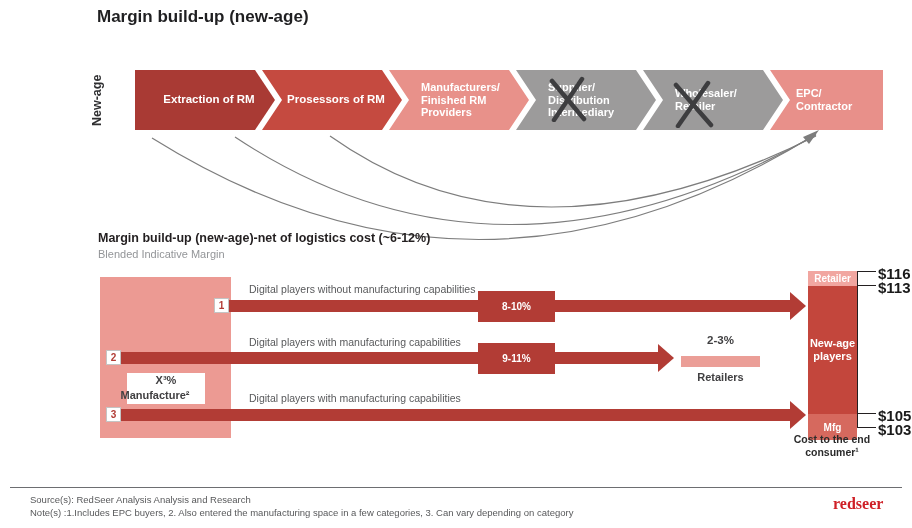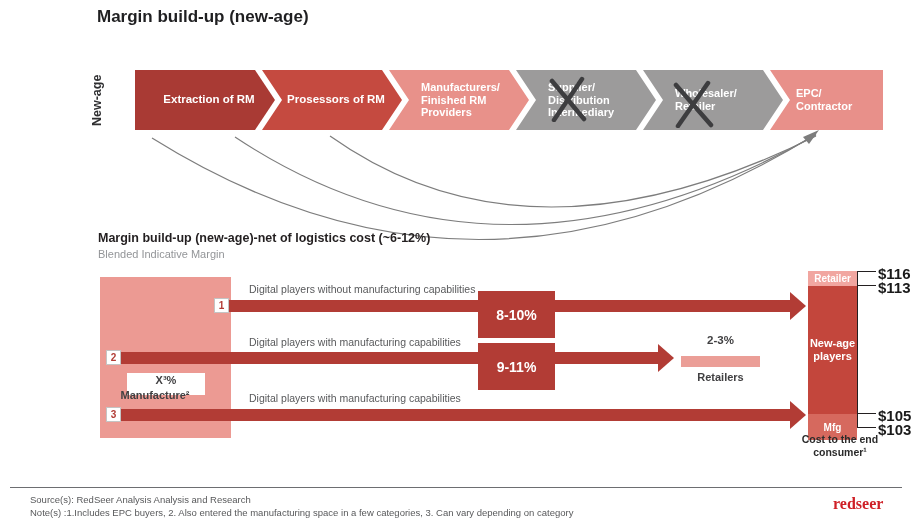--- a/index.html
+++ b/index.html
@@ -39,47 +39,47 @@
   
   .sec-title { position:absolute; left:98px; top:231px; font-size:12.5px; font-weight:700; color:#231f20; }
   .sec-sub   { position:absolute; left:98px; top:248px; font-size:11px; color:#939598; }
 
   .pink-block { position:absolute; left:100px; top:277px; width:131px; height:161px; background:#ec9a93; }
 
   .row-label { position:absolute; left:249px; font-size:10.5px; color:#58595b; }
   .bar  { position:absolute; height:12px; background:#b23c35; }
   .head { position:absolute; width:0; height:0; border-top:14px solid transparent;
           border-bottom:14px solid transparent; border-left:16px solid #b23c35; }
-  .pct  { position:absolute; width:77px; height:47px; background:#b23c35; color:#fff;
-          font-size:14px; font-weight:700; display:flex; align-items:center; justify-content:center; }
+  .pct  { position:absolute; width:77px; height:31px; background:#b23c35; color:#fff;
+          font-size:10px; font-weight:700; display:flex; align-items:center; justify-content:center; }
   .numbox { position:absolute; width:15px; height:15px; background:#fff; border:1px solid #c4c4c4;
             color:#b23c35; font-size:10px; font-weight:700; text-align:center; line-height:13px; }
 
   .retail-val { position:absolute; left:681px; top:334px; width:79px; text-align:center;
                 font-size:11.5px; font-weight:700; color:#414042; }
   .retail-bar { position:absolute; left:681px; top:356px; width:79px; height:11px; background:#eb9e97; }
   .retail-lbl { position:absolute; left:681px; top:371px; width:79px; text-align:center;
                 font-size:11px; font-weight:700; color:#414042; }
 
-  .mfg-box  { position:absolute; left:127px; top:373px; width:78px; height:22px; background:#fff;
+  .mfg-box  { position:absolute; left:127px; top:373px; width:78px; height:31px; background:#fff;
               text-align:center; font-size:11px; font-weight:700; color:#414042; line-height:15px; }
   .mfg-lbl  { position:absolute; left:100px; top:389px; width:110px; text-align:center;
               font-size:11px; font-weight:700; color:#414042; }
 
   
   .seg { position:absolute; left:808px; width:49px; color:#fff; font-weight:700;
          display:flex; align-items:center; justify-content:center; text-align:center; white-space:pre-line; }
   .seg-retailer { top:271px; height:15px; background:#f1a6a0; font-size:10px; }
   .seg-newage   { top:286px; height:128px; background:#c3463c; font-size:11px; line-height:1.2; }
   .seg-mfg      { top:414px; height:26px; background:#d6695e; font-size:10px; }
   .vline { position:absolute; left:857px; top:271px; height:157px; border-left:1.5px solid #231f20; }
   .tick  { position:absolute; left:857px; width:19px; border-top:1.5px solid #231f20; }
   .tick-lbl { position:absolute; left:878px; font-size:15px; font-weight:700; color:#1a1a1a; }
   .stack-caption { position:absolute; left:786px; top:433px; width:92px; text-align:center;
-                   font-size:10.5px; font-weight:700; color:#2b2b2b; line-height:1.25;margin-left:8px; }
+                   font-size:10.5px; font-weight:700; color:#2b2b2b; line-height:1.25; }
 
   
   .foot-rule { position:absolute; left:10px; top:487px; width:892px; border-top:1px solid #6d6e71; }
   .foot-src  { position:absolute; left:30px; top:494px; font-size:9.5px; color:#58595b; }
   .foot-note { position:absolute; left:30px; top:507px; font-size:9.5px; color:#58595b; }
   .logo { position:absolute; left:833px; top:495px; font-family:"Liberation Serif", serif;
           font-size:16px; font-weight:700; color:#cf2027; }
 </style>
 </head>
 <body>

